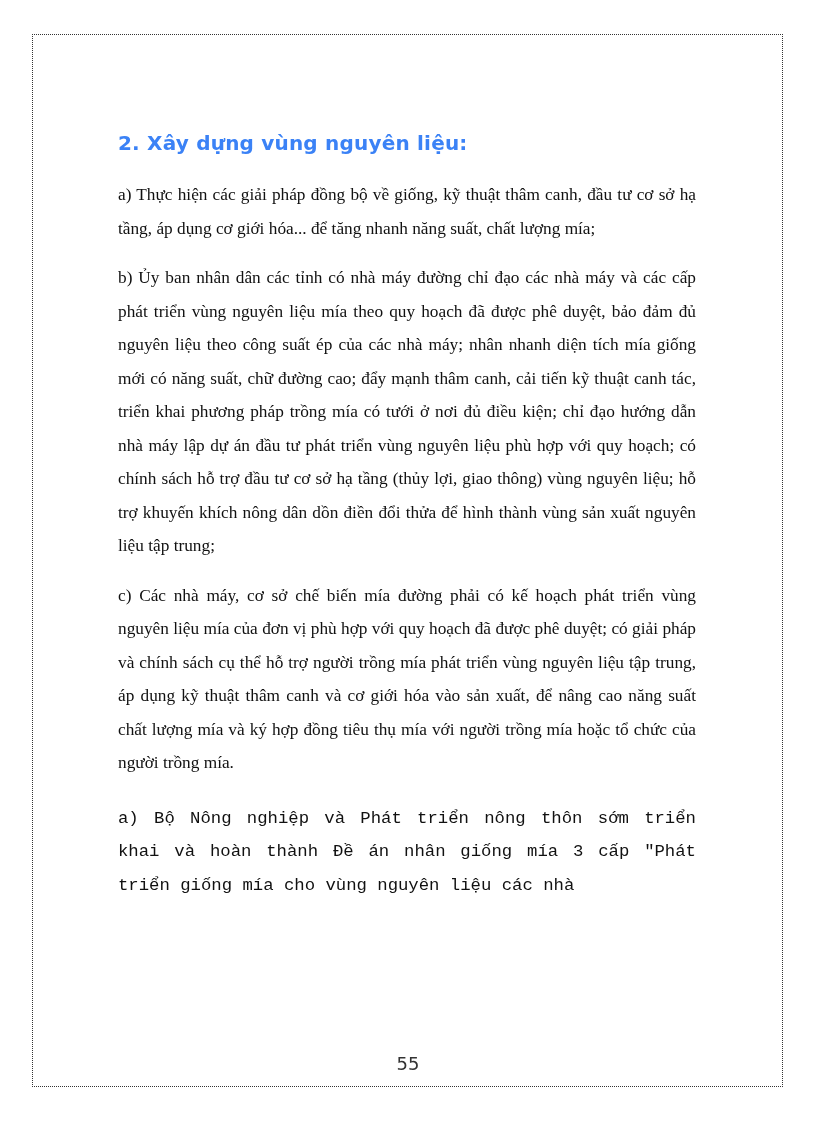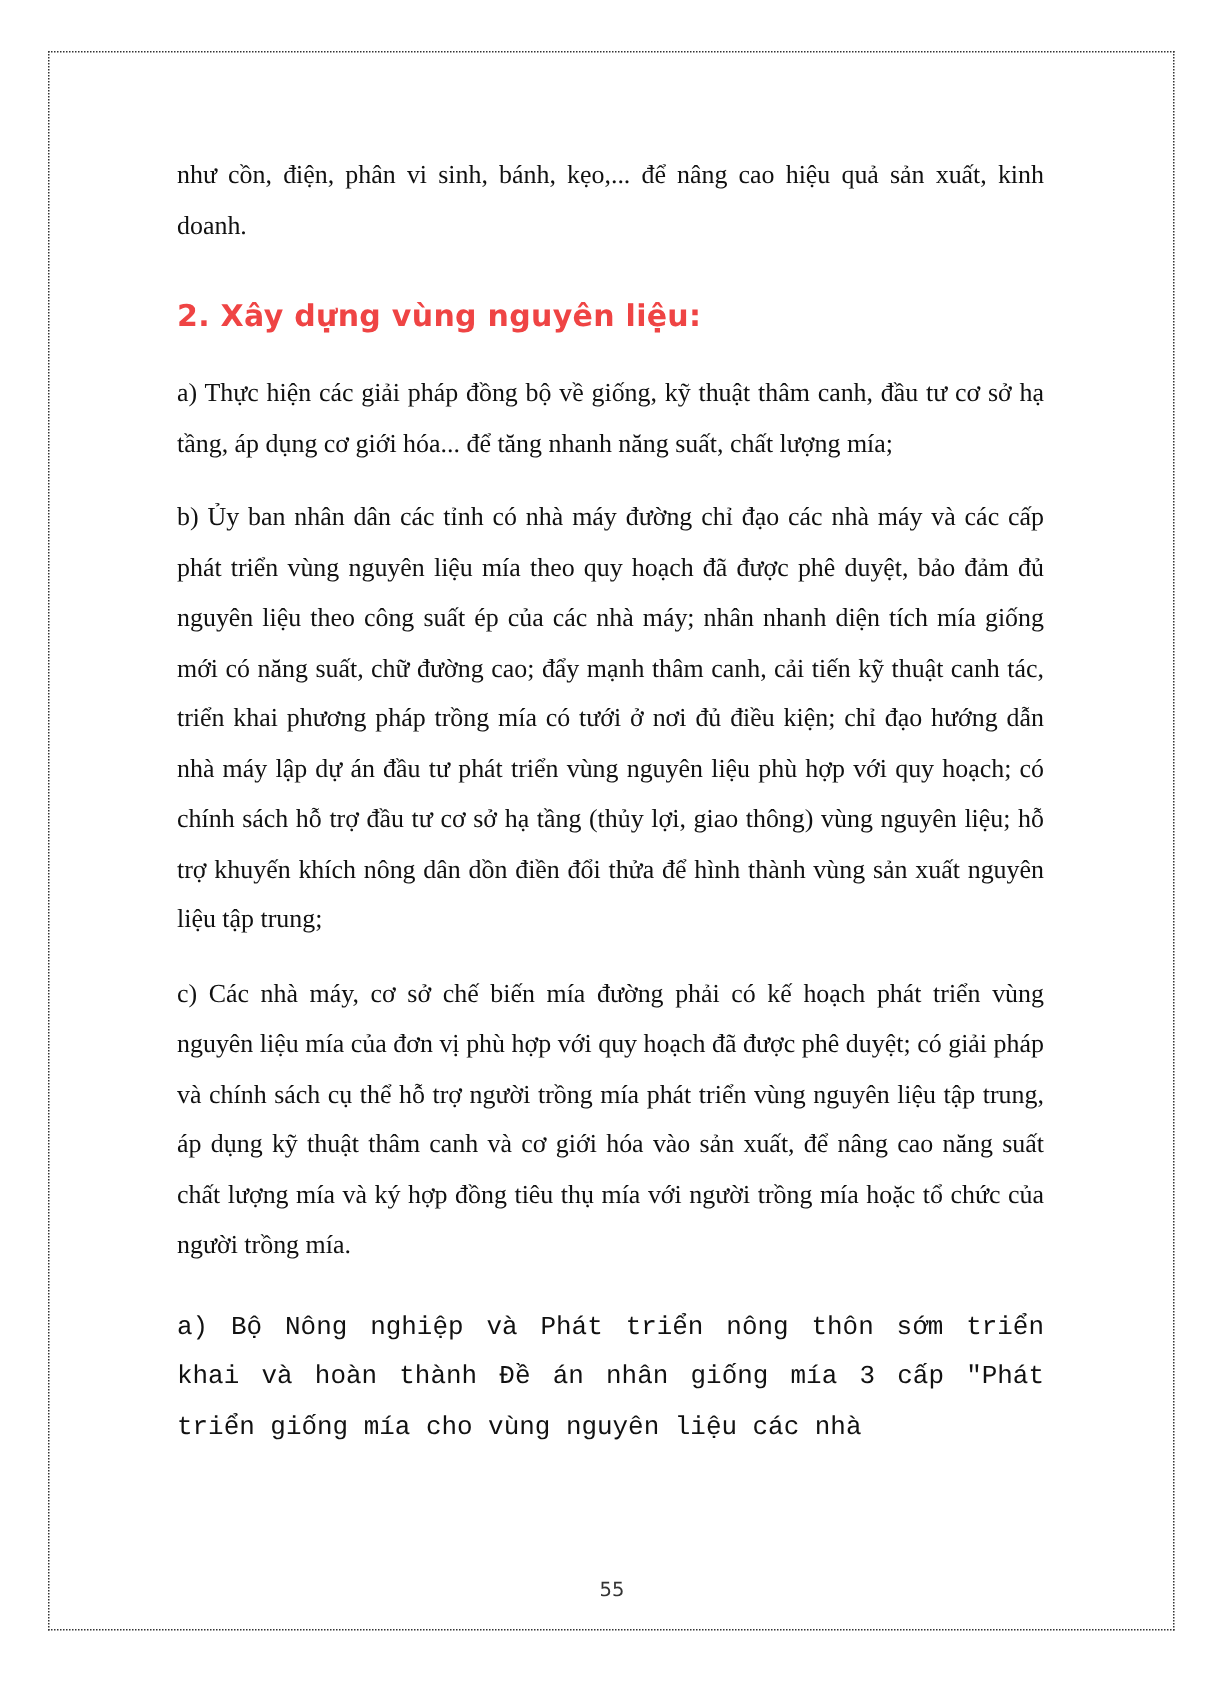--- a/index.html
+++ b/index.html
@@ -8,35 +8,34 @@
     position:absolute; left:32px; top:34px; width:751px; height:1053px;
     border:1px dotted #333; box-sizing:border-box;
   }
   .content {
     position:absolute; left:118px; top:100px; width:578px;
     font-family:"Liberation Serif", serif; font-size:17.3px; color:#111;
   }
   .para { line-height:33.5px; text-align:justify; margin:0; }
   .heading {
     font-family:"DejaVu Sans", sans-serif; font-weight:bold; font-size:20px;
-    color:#ef4444; margin:0; letter-spacing:0.2px;
+    color:#3b82f6; margin:0; letter-spacing:0.2px;
   }
   .heading .colon-light { font-weight:normal; }
   .page-number {
     position:absolute; left:0; width:816px; top:1053px; text-align:center;
-    font-family:"DejaVu Sans", sans-serif; font-size:13px; color:#333;
+    font-family:"DejaVu Sans", sans-serif; font-size:18px; color:#333;
   }
 </style>
 </head>
 <body>
 
 <div class="page-border"></div>
 
 <div class="content">
-  <p class="para">như cồn, điện, phân vi sinh, bánh, kẹo,... để nâng cao hiệu quả sản xuất, kinh doanh.</p>
 
   <h2 class="heading" style="margin-top:31px;">2. Xây dựng vùng nguyên liệu:</h2>
 
   <p class="para" style="margin-top:23px;">a) Thực hiện các giải pháp đồng bộ về giống, kỹ thuật thâm canh, đầu tư cơ sở hạ tầng, áp dụng cơ giới hóa... để tăng nhanh năng suất, chất lượng mía;</p>
   <p class="para" style="margin-top:16px;">b) Ủy ban nhân dân các tỉnh có nhà máy đường chỉ đạo các nhà máy và các cấp phát triển vùng nguyên liệu mía theo quy hoạch đã được phê duyệt, bảo đảm đủ nguyên liệu theo công suất ép của các nhà máy; nhân nhanh diện tích mía giống mới có năng suất, chữ đường cao; đẩy mạnh thâm canh, cải tiến kỹ thuật canh tác, triển khai phương pháp trồng mía có tưới ở nơi đủ điều kiện; chỉ đạo hướng dẫn nhà máy lập dự án đầu tư phát triển vùng nguyên liệu phù hợp với quy hoạch; có chính sách hỗ trợ đầu tư cơ sở hạ tầng (thủy lợi, giao thông) vùng nguyên liệu; hỗ trợ khuyến khích nông dân dồn điền đổi thửa để hình thành vùng sản xuất nguyên liệu tập trung;</p>
   <p class="para" style="margin-top:16px;">c) Các nhà máy, cơ sở chế biến mía đường phải có kế hoạch phát triển vùng nguyên liệu mía của đơn vị phù hợp với quy hoạch đã được phê duyệt; có giải pháp và chính sách cụ thể hỗ trợ người trồng mía phát triển vùng nguyên liệu tập trung, áp dụng kỹ thuật thâm canh và cơ giới hóa vào sản xuất, để nâng cao năng suất chất lượng mía và ký hợp đồng tiêu thụ mía với người trồng mía hoặc tổ chức của người trồng mía.</p>
 
 
   <p class="para" style="margin-top:22px;font-family:Liberation Mono, monospace;">a) Bộ Nông nghiệp và Phát triển nông thôn sớm triển khai và hoàn thành Đề án nhân giống mía 3 cấp "Phát triển giống mía cho vùng nguyên liệu các nhà</p>
 </div>

